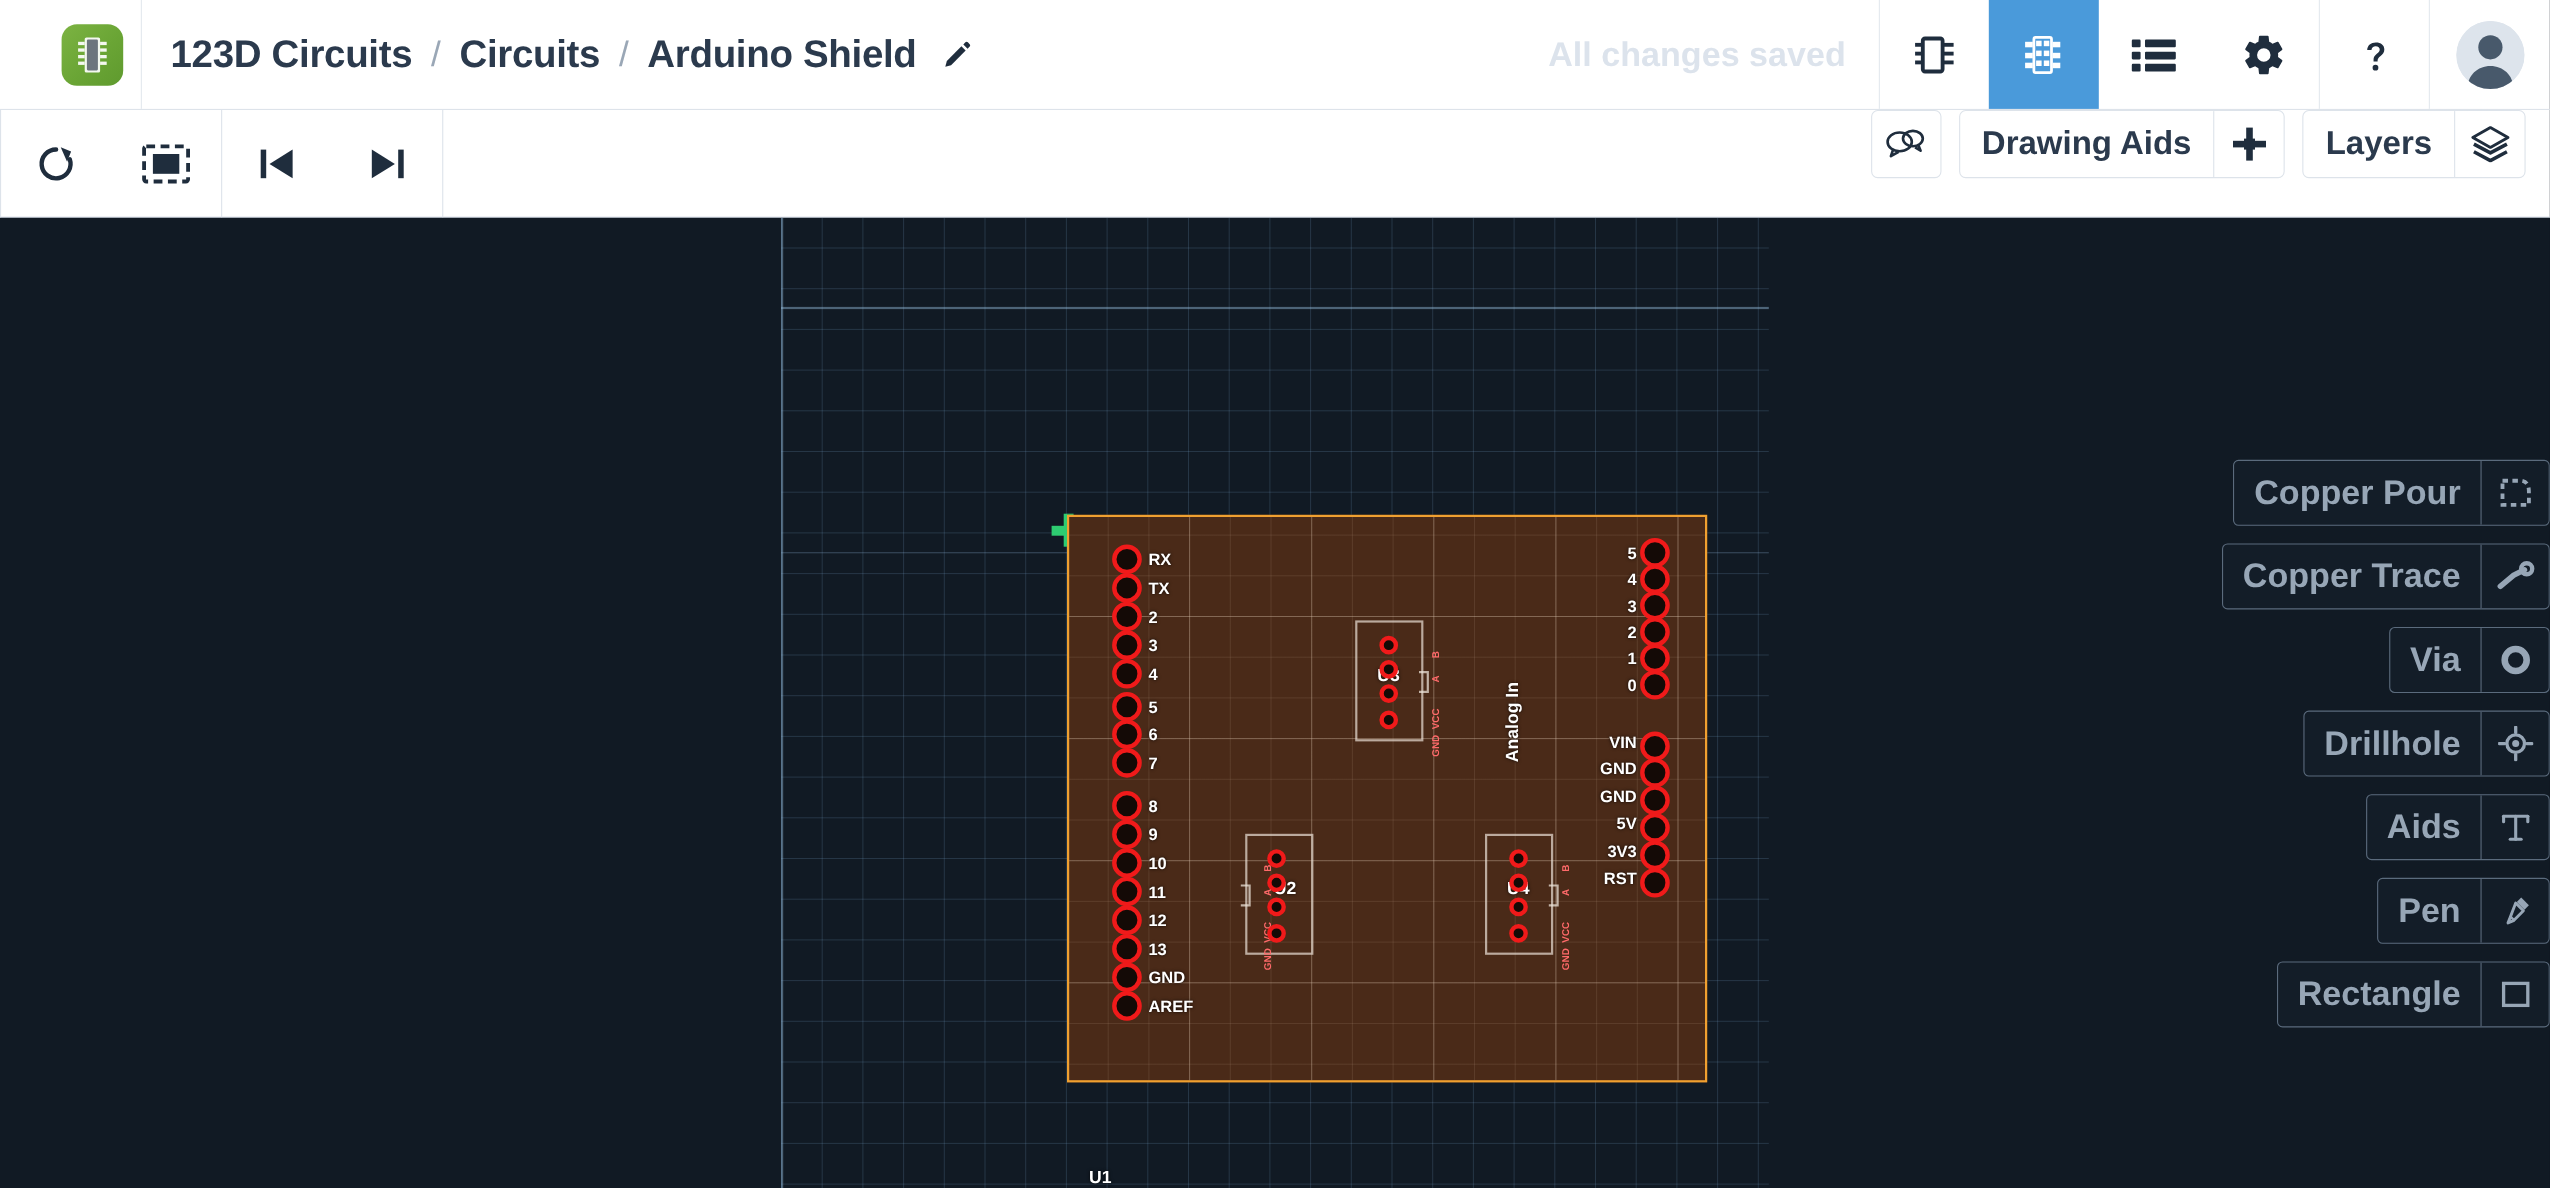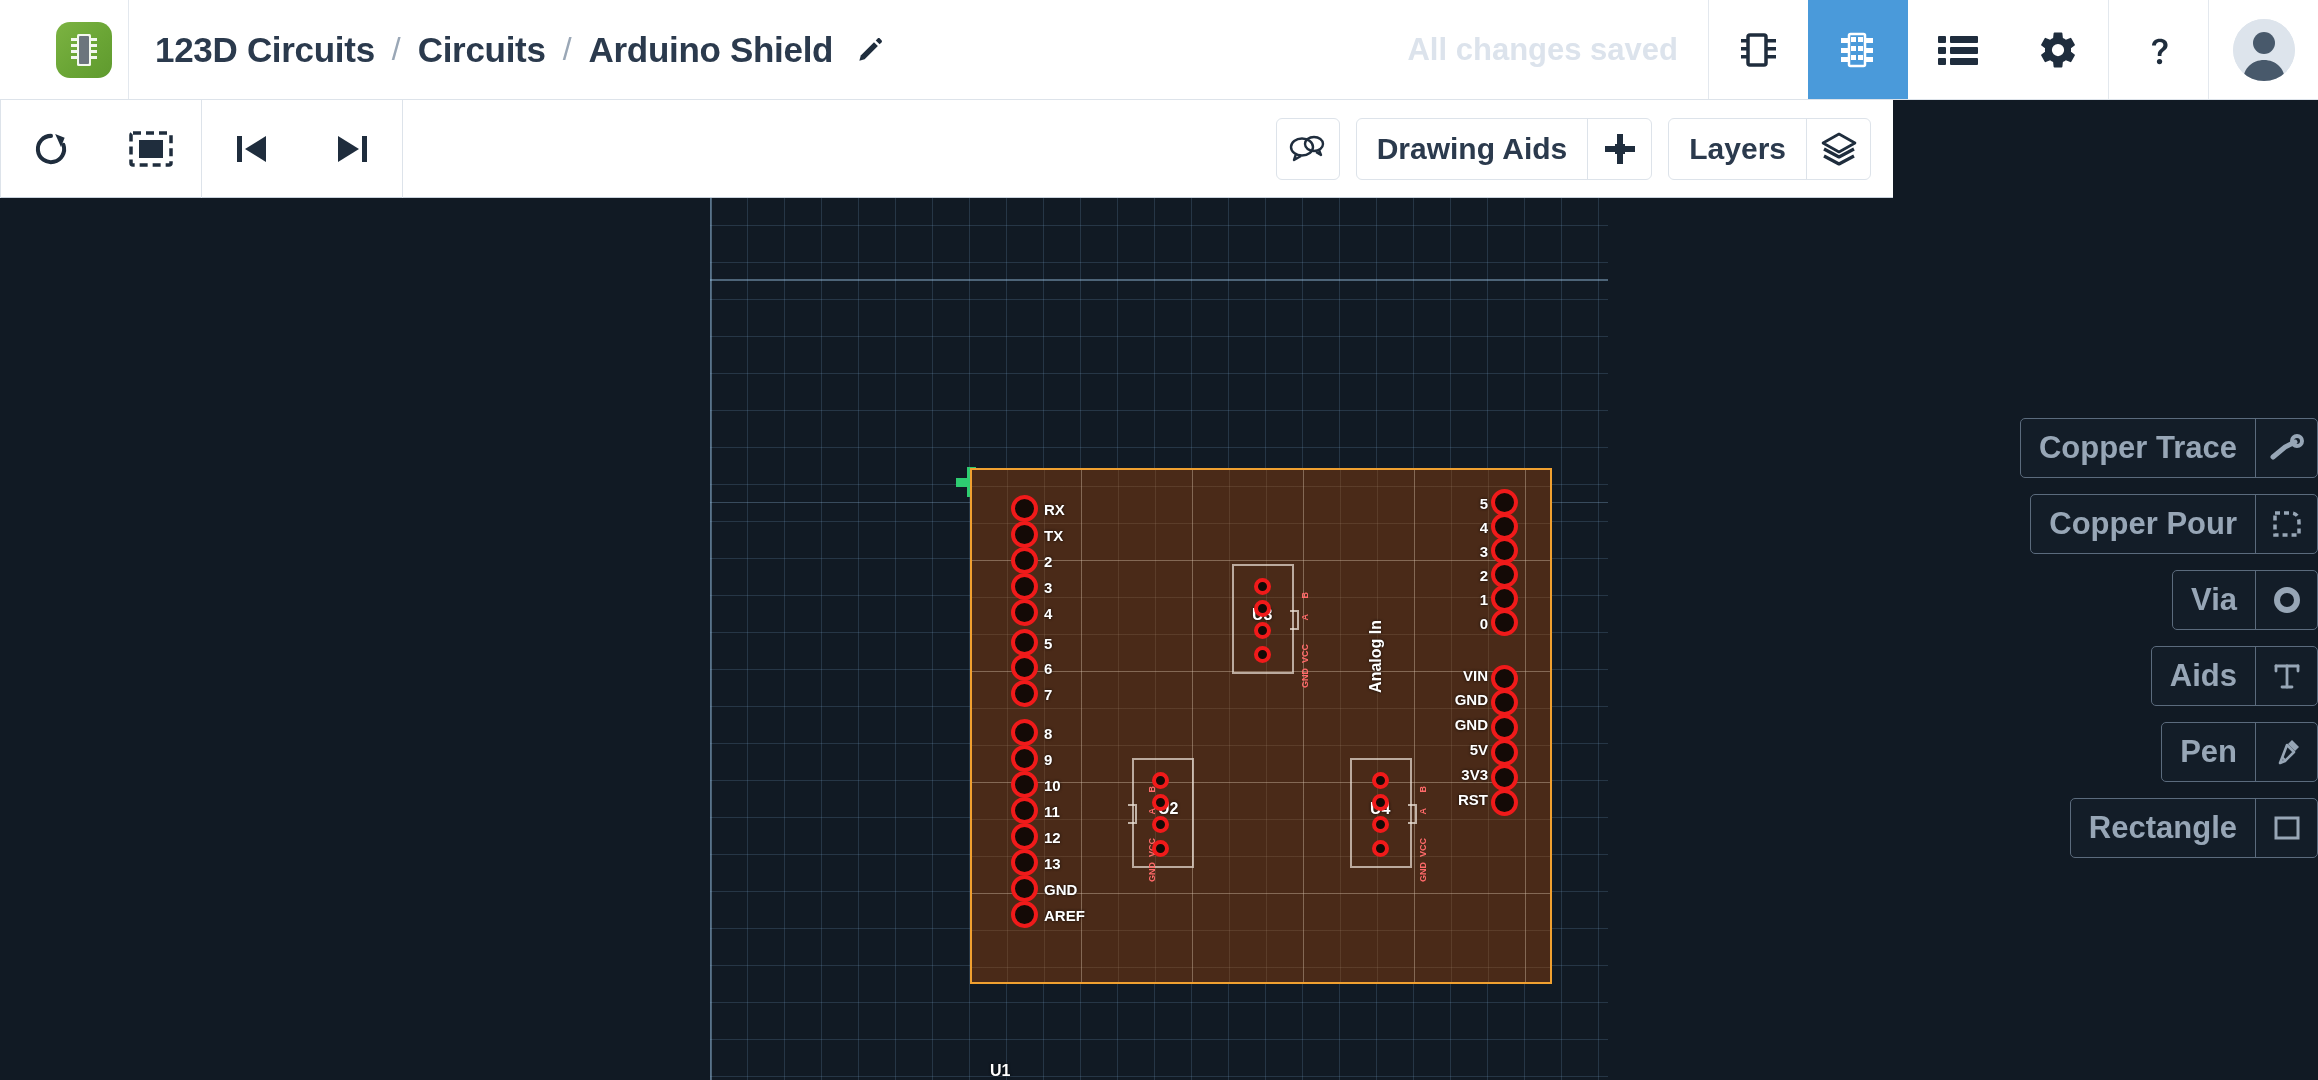--- a/index.html
+++ b/index.html
@@ -56,23 +56,23 @@
     width: 110px; display: flex; align-items: center; justify-content: center;
     border-left: 1px solid #e3e8ee;
   }
   .avatar {
     width: 62px; height: 62px; border-radius: 50%; background: #dde4ec;
     overflow: hidden; position: relative; cursor: pointer;
   }
 
   
   .toolbar2 {
-    position: absolute; left: 0; top: 100px; width: 1893px; height: 98px;
+    position: absolute; left: 0; top: 100px; width: 2318px; height: 98px;
     background: #ffffff; border-bottom: 1px solid #c9d2dc;
-    display: flex; align-items: center;
+    display: flex; align-items: flex-start;
   }
   .tb-btn {
     width: 100px; height: 98px; display:flex; align-items:center; justify-content:center;
     cursor: pointer;
   }
   .tb-group { display: flex; align-items: center; height: 98px; }
   .tb-sep { width: 1px; height: 98px; background: #dde3ea; }
   .tb-spacer { flex: 1; }
   .tb-right { display: flex; align-items: center; gap: 16px; padding-right: 22px; }
   .pill {
@@ -557,47 +557,62 @@
       <div class="chip-pin-label" style="left:66px;top:102px">GND</div>
     </div>
 
   </div>
 
   <div class="ref-label" style="left:990px;top:864px">U1</div>
 
   <div class="palette">
 
     <div class="tool">
+      <div class="tool-label">Copper Pour</div>
+      <div class="tool-icon">
+        <svg width="32" height="30" viewBox="0 0 32 30">
+          <path d="M4 4 H20 Q28 4 28 14 V26 H4 Z" fill="none" stroke="#97a6b6" stroke-width="3.5" stroke-dasharray="5 4"></path>
+        </svg>
+      </div>
+    </div>
+
+    <div class="tool">
       <div class="tool-label">Copper Trace</div>
       <div class="tool-icon">
         <svg width="36" height="28" viewBox="0 0 36 28">
           <path d="M4 23 L16 13 L26 8" stroke="#97a6b6" stroke-width="5" fill="none" stroke-linecap="round"></path>
           <circle cx="28" cy="7" r="5" fill="none" stroke="#97a6b6" stroke-width="4"></circle>
         </svg>
       </div>
     </div>
 
     <div class="tool">
-      <div class="tool-label">Copper Pour</div>
-      <div class="tool-icon">
-        <svg width="32" height="30" viewBox="0 0 32 30">
-          <path d="M4 4 H20 Q28 4 28 14 V26 H4 Z" fill="none" stroke="#97a6b6" stroke-width="3.5" stroke-dasharray="5 4"></path>
-        </svg>
-      </div>
-    </div>
-
-    <div class="tool">
       <div class="tool-label">Via</div>
       <div class="tool-icon">
         <svg width="30" height="30" viewBox="0 0 30 30">
           <circle cx="15" cy="15" r="10" fill="none" stroke="#97a6b6" stroke-width="6"></circle>
         </svg>
       </div>
     </div>
 
+    <div class="tool">
+      <div class="tool-label">Drillhole</div>
+      <div class="tool-icon">
+        <svg width="32" height="32" viewBox="0 0 32 32">
+          <circle cx="16" cy="16" r="8" fill="none" stroke="#97a6b6" stroke-width="3"></circle>
+          <circle cx="16" cy="16" r="3.2" fill="#97a6b6"></circle>
+          <g stroke="#97a6b6" stroke-width="3" stroke-linecap="round">
+            <line x1="16" y1="1" x2="16" y2="6"></line>
+              <line x1="16" y1="26" x2="16" y2="31"></line>
+            <line x1="1" y1="16" x2="6" y2="16"></line>
+              <line x1="26" y1="16" x2="31" y2="16"></line>
+          </g>
+        </svg>
+      </div>
+    </div>
 
     <div class="tool">
       <div class="tool-label">Aids</div>
       <div class="tool-icon">
         <svg width="28" height="30" viewBox="0 0 28 30">
           <g stroke="#97a6b6" stroke-width="2.8" stroke-linecap="round">
             <line x1="3" y1="5" x2="25" y2="5"></line>
             <line x1="14" y1="5" x2="14" y2="26"></line>
             <line x1="9" y1="26" x2="19" y2="26"></line>
             <line x1="3" y1="5" x2="3" y2="10"></line>

